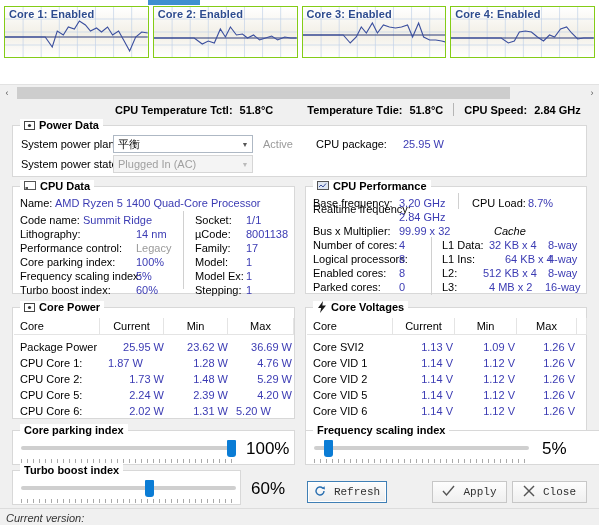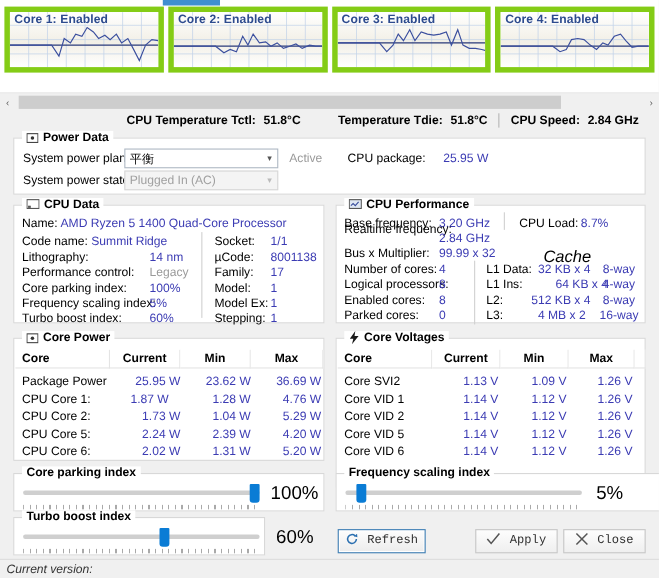--- a/index.html
+++ b/index.html
@@ -27,21 +27,21 @@
     display: flex;
     padding: 6px 4px 0 4px;
     box-sizing: border-box;
     gap: 4px;
   }
   .graph-box {
     position: relative;
     flex: 1 1 0;
     height: 50px;
     background: #ffffff;
-    border: 5px solid #84cc16;
+    border: 1px solid #84cc16;
     overflow: hidden;
   }
   .graph-box svg { display:block; width:100%; height:100%; }
   .graph-label {
     position: absolute;
     left: 4px; top: 1px;
     font-family: "Liberation Sans", sans-serif;
     font-size: 11px;
     font-weight: bold;
     color: #2d4b8e;
@@ -147,21 +147,20 @@
   .combo.disabled .cb-arrow { color:#bbb; }
 
   
   .th {
     position:absolute; height:17px; box-sizing:border-box;
     border-right: 1px solid #e4e4e4;
     border-bottom: 1px solid #e4e4e4;
     font-size: 11px; color:#000;
     display:flex; align-items:center;
     background: #ffffff;
-    font-weight: bold;
   }
   .th.center { justify-content:center; }
 
   .cell { position:absolute; font-size:11px; white-space:nowrap; }
 
   
   .slider-wrap { position:absolute; }
   .slider-track {
     position:absolute; height:4px; border-radius:2px;
     background: #cfcfcf;
@@ -201,21 +200,21 @@
   }
   .btn svg { flex: 0 0 auto; }
 
   .statusbar {
     position:absolute; left:0; top:508px; width:599px; height:17px;
     background:#f0f0f0; border-top:1px solid #dcdcdc;
     display:flex; align-items:center; padding-left:6px;
     font-size:11px; color:#333;
   }
   .cache-title {
-    position:absolute; font-style: italic; font-size:15px; color:#000;
+    position:absolute; font-style: italic; font-size:11px; color:#000;
   }
 </style>
 </head>
 <body>
 
 <div class="app">
 
   <div class="graph-strip">
     <div class="top-tab"></div>
 
@@ -488,38 +487,38 @@
     <div class="th center" style="left:87px; top:10px; width:64px;">Current</div>
     <div class="th center" style="left:151px; top:10px; width:64px;">Min</div>
     <div class="th center" style="left:215px; top:10px; width:66px;">Max</div>
 
     <div class="cell" style="left:7px; top:33px;">Package Power</div>
     <div class="cell v" style="left:95px; top:33px; width:56px; text-align:right;">25.95 W</div>
     <div class="cell v" style="left:159px; top:33px; width:56px; text-align:right;">23.62 W</div>
     <div class="cell v" style="left:223px; top:33px; width:56px; text-align:right;">36.69 W</div>
 
     <div class="cell" style="left:7px; top:49px;">CPU Core 1:</div>
-    <div class="cell v" style="left:95px; top:49px; width:56px; text-align:center;">1.87 W</div>
+    <div class="cell v" style="left:95px; top:49px; width:56px; text-align:left;">1.87 W</div>
     <div class="cell v" style="left:159px; top:49px; width:56px; text-align:right;">1.28 W</div>
     <div class="cell v" style="left:223px; top:49px; width:56px; text-align:right;">4.76 W</div>
 
     <div class="cell" style="left:7px; top:65px;">CPU Core 2:</div>
     <div class="cell v" style="left:95px; top:65px; width:56px; text-align:right;">1.73 W</div>
-    <div class="cell v" style="left:159px; top:65px; width:56px; text-align:right;">1.04 W</div>
+    <div class="cell v" style="left:159px; top:65px; width:56px; text-align:right;">1.48 W</div>
     <div class="cell v" style="left:223px; top:65px; width:56px; text-align:right;">5.29 W</div>
 
     <div class="cell" style="left:7px; top:81px;">CPU Core 5:</div>
     <div class="cell v" style="left:95px; top:81px; width:56px; text-align:right;">2.24 W</div>
     <div class="cell v" style="left:159px; top:81px; width:56px; text-align:right;">2.39 W</div>
     <div class="cell v" style="left:223px; top:81px; width:56px; text-align:right;">4.20 W</div>
 
     <div class="cell" style="left:7px; top:97px;">CPU Core 6:</div>
     <div class="cell v" style="left:95px; top:97px; width:56px; text-align:right;">2.02 W</div>
     <div class="cell v" style="left:159px; top:97px; width:56px; text-align:right;">1.31 W</div>
-    <div class="cell v" style="left:223px; top:97px; width:56px; text-align:right;">5.20 W</div>
+    <div class="cell v" style="left:223px; top:97px; width:56px; ">5.20 W</div>
   </div>
 
   <div class="group" style="left:305px; top:307px; width:282px; height:136px;">
     <div class="group-title">
       <span class="gicon">
         <svg width="10" height="12" viewBox="0 0 10 12">
             <polygon points="6,0 1,7 4.2,7 3,12 9,4.5 5.3,4.5" fill="#1a1a1a"></polygon>
           </svg>
       </span>
       <span>Core Voltages</span>

